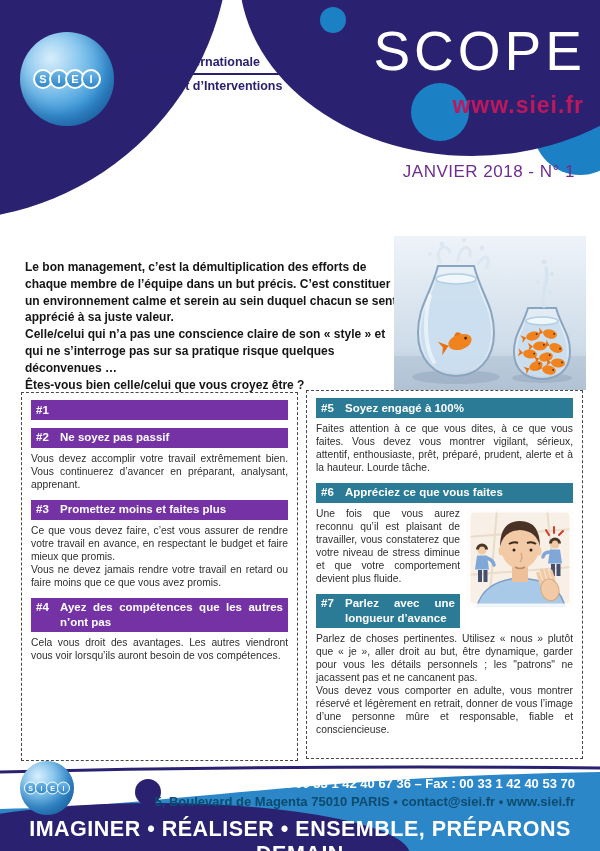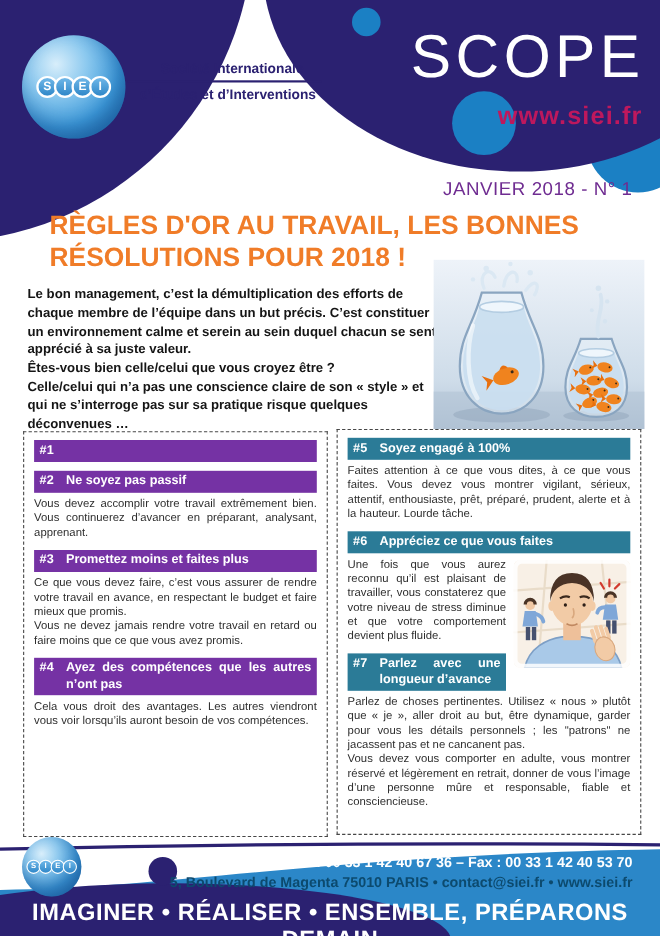--- a/index.html
+++ b/index.html
@@ -6,21 +6,21 @@
   .page{position:relative;width:600px;height:851px;background:#fff;overflow:hidden;
         font-family:"Liberation Sans",sans-serif;margin:0 auto;}
   svg{display:block;}
 
   
   .hdr-svg{position:absolute;left:0;top:0;}
   .scope{position:absolute;top:24px;right:14px;color:#fff;font-size:55px;font-weight:normal;
          letter-spacing:4px;line-height:1;}
   .site{position:absolute;top:92px;right:16px;color:#be185d;font-size:23px;font-weight:bold;
         letter-spacing:1px;}
-  .org{position:absolute;left:116px;top:55px;width:176px;text-align:center;color:#2b2171;
+  .org{position:absolute;left:116px;top:55px;width:176px;color:#2b2171;
        font-weight:bold;font-size:12.5px;}
   .org .l1{padding:0 0 4px 14px;border-bottom:2px solid #2b2171;}
   .org .l2{padding:4px 0 0 6px;}
 
   
   .sphere{position:absolute;border-radius:50%;
      background:radial-gradient(circle at 33% 28%, #d8eefb 0%, #8cc9ef 30%, #3c98d8 62%, #1868ab 100%);
      box-shadow:inset -5px -9px 16px rgba(10,50,110,.35);}
   .sphere.big{left:20px;top:32px;width:94px;height:94px;}
   .sphere.small{left:20px;top:761px;width:54px;height:54px;}
@@ -90,29 +90,25 @@
   <div class="org">
     <div class="l1">Société Internationale</div>
     <div class="l2">d’Études et d’Interventions</div>
   </div>
 
   <div class="scope">SCOPE</div>
   <div class="site">www.siei.fr</div>
 
   <div class="date-line">JANVIER 2018 - N° 1</div>
 
-  <div class="title">
-    <div>RÈGLES D'OR AU TRAVAIL, LES BONNES</div>
-    <div>RÉSOLUTIONS POUR 2018 !</div>
-  </div>
 
   <div class="intro">
     <p>Le bon management, c’est la démultiplication des efforts de chaque membre de l’équipe dans un but précis. C’est constituer un environnement calme et serein au sein duquel chacun se sent apprécié à sa juste valeur.</p>
+    <p>Celle/celui qui n’a pas une conscience claire de son « style » et qui ne s’interroge pas sur sa pratique risque quelques déconvenues …</p>
     <p>Êtes-vous bien celle/celui que vous croyez être ?</p>
-    <p>Celle/celui qui n’a pas une conscience claire de son « style » et qui ne s’interroge pas sur sa pratique risque quelques déconvenues …</p>
   </div>
 
   <svg class="fish" width="192" height="154" viewBox="0 0 192 154">
     <defs>
       <linearGradient id="fbg" x1="0" y1="0" x2="0" y2="1">
         <stop offset="0" stop-color="#eef3f9"></stop>
           <stop offset="0.72" stop-color="#cedce9"></stop>
         <stop offset="1" stop-color="#b3c4d6"></stop>
       </linearGradient>
       <g id="gf">

